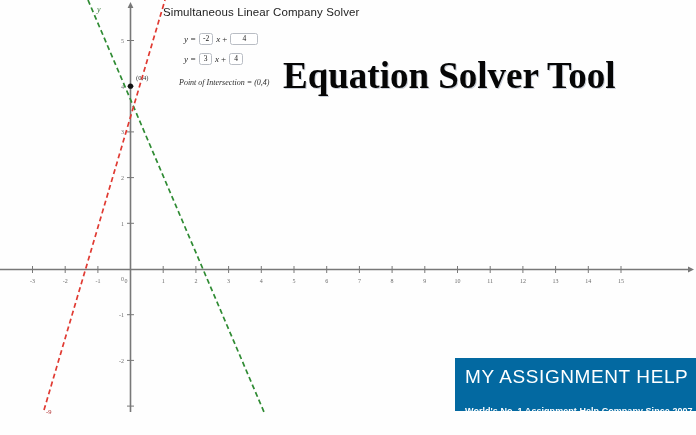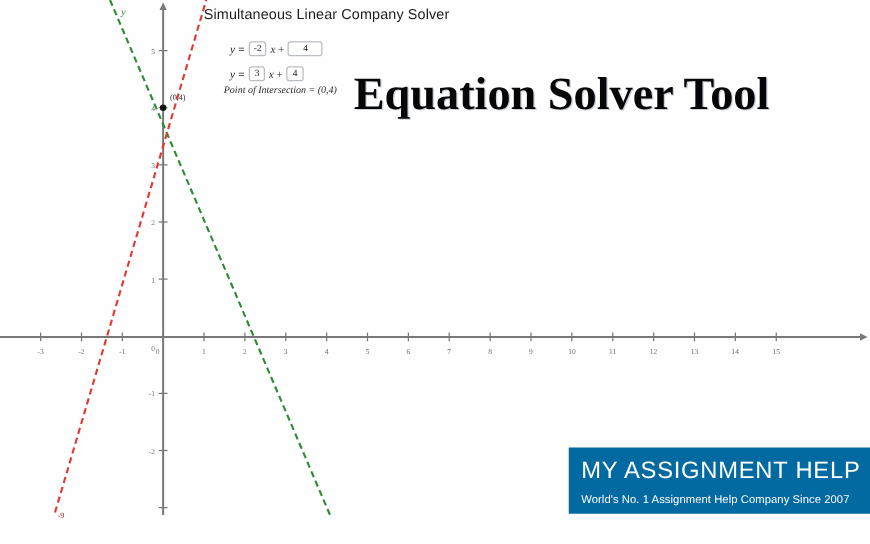--- a/index.html
+++ b/index.html
@@ -105,20 +105,21 @@
   .eq-var {
     margin: 0 1px 0 3px;
     font-style: italic;
   }
   .eq-plus {
     margin: 0 3px 0 1px;
     font-style: normal;
   }
   #intersection-line {
     margin-left: 16px;
+    margin-top: 11px;
     font-family: "Liberation Serif", serif;
     font-style: italic;
     font-size: 8px;
     color: #2a2a2a;
     white-space: nowrap;
   }
 
   
   #main-heading {
     position: absolute;
@@ -148,24 +149,24 @@
     font-family: "Liberation Sans", sans-serif;
     font-size: 19px;
     color: #ffffff;
     letter-spacing: 0.6px;
     line-height: 21px;
     white-space: nowrap;
   }
   #logo-tagline {
     font-family: "Liberation Sans", sans-serif;
     font-size: 9px;
-    font-weight: normal;
+    font-weight: bold;
     color: #ffffff;
     letter-spacing: 0.05px;
-    margin-top: 7px;
+    margin-top: 19px;
     white-space: nowrap;
   }
 </style>
 </head>
 <body>
 
 <div id="stage">
 
   <svg id="graph-svg" viewBox="0 0 696 435" preserveAspectRatio="none">
 

